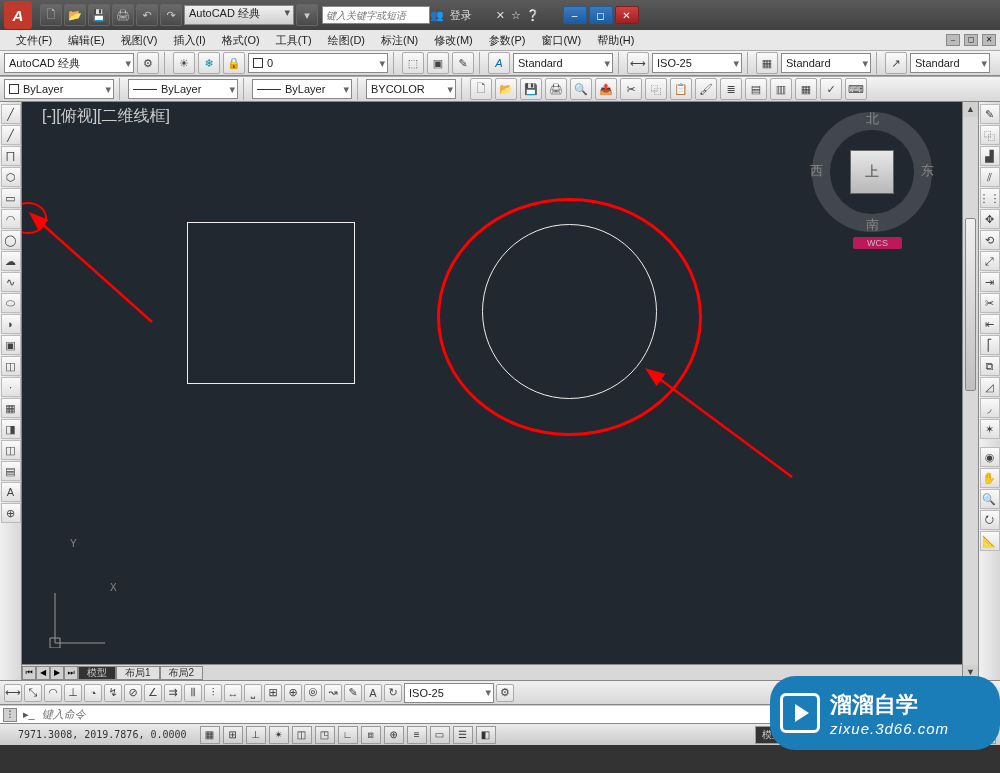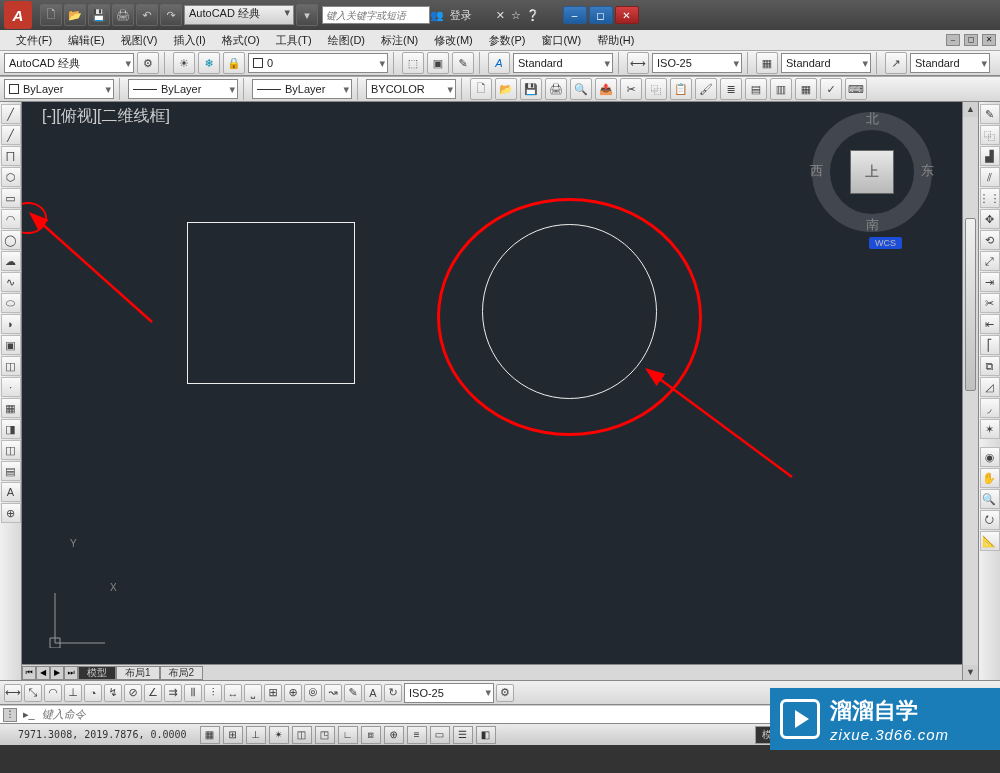--- a/index.html
+++ b/index.html
@@ -52,21 +52,21 @@
 .mtab{height:14px;padding:0 8px;font-size:10px;background:#e0e0e0;border:1px solid #888;display:flex;align-items:center;color:#333;}
 .mtab.active{background:#333;color:#ccc;}
 .nav-arr{width:14px;height:14px;background:#d0d0d0;border:1px solid #888;font-size:8px;text-align:center;line-height:12px;}
 
 
 .viewcube{position:absolute;right:30px;top:10px;width:120px;height:120px;}
 .vc-ring{position:absolute;inset:0;border:18px solid rgba(100,100,110,0.5);border-radius:50%;}
 .vc-face{position:absolute;left:38px;top:38px;width:44px;height:44px;background:linear-gradient(#e8e8e8,#b8b8b8);border:1px solid #666;display:flex;align-items:center;justify-content:center;font-size:14px;color:#555;}
 .vc-dir{position:absolute;color:#888;font-size:13px;}
 .vc-n{left:54px;top:-2px;}.vc-s{left:54px;bottom:-2px;}.vc-w{left:-2px;top:50px;}.vc-e{right:-2px;top:50px;}
-.wcs-badge{position:absolute;right:60px;top:135px;background:#1d4ed8;color:#bbb;font-size:9px;padding:1px 6px;border-radius:2px;}
+.wcs-badge{position:absolute;right:60px;top:135px;background:#be185d;color:#bbb;font-size:9px;padding:1px 14px;border-radius:2px;}
 
 
 .rect-shape{position:absolute;left:165px;top:120px;width:168px;height:162px;border:1px solid #eee;}
 .circ-shape{position:absolute;left:460px;top:122px;width:175px;height:175px;border:1px solid #eee;border-radius:50%;}
 .ucs{position:absolute;left:18px;bottom:16px;color:#888;font-size:10px;}
 .ucs svg{display:block;}
 
 
 .annot-circ1{position:absolute;left:-13px;top:100px;width:38px;height:32px;border:2px solid red;border-radius:50%;pointer-events:none;}
 .annot-circ2{position:absolute;left:415px;top:96px;width:265px;height:238px;border:3px solid red;border-radius:50%;pointer-events:none;}
@@ -81,21 +81,21 @@
 .cmd-line{height:18px;display:flex;align-items:center;background:#fff;border-top:1px solid #ccc;}
 .cmd-line .handle{width:14px;height:14px;background:#d0d0d0;border:1px solid #888;margin:0 3px;font-size:9px;text-align:center;}
 .cmd-input{flex:1;border:none;font-size:11px;font-style:italic;color:#888;padding-left:4px;font-family:SimSun,monospace;outline:none;}
 
 
 .statusbar{height:22px;background:linear-gradient(#eaeaea,#cacaca);border-top:1px solid #888;display:flex;align-items:center;font-size:10px;color:#333;padding:0 4px;gap:3px;}
 .statusbar .coords{font-family:monospace;font-size:10px;padding-right:10px;margin-left:14px;}
 .sbtn{width:20px;height:18px;background:linear-gradient(#f0f0f0,#d0d0d0);border:1px solid #999;display:flex;align-items:center;justify-content:center;font-size:10px;}
 
 
-.watermark{position:absolute;right:0;bottom:23px;width:230px;height:62px;background:#1a7db8;display:flex;align-items:center;color:#fff;z-index:50;}
+.watermark{position:absolute;right:0;bottom:23px;width:230px;height:74px;background:#1a7db8;display:flex;align-items:center;color:#fff;z-index:50;border-radius:25px;}
 .watermark .play{width:40px;height:40px;border:3px solid #fff;border-radius:6px;margin:0 10px;display:flex;align-items:center;justify-content:center;}
 .watermark .play:before{content:"";border-left:14px solid #fff;border-top:9px solid transparent;border-bottom:9px solid transparent;margin-left:4px;}
 .watermark .txt .big{font-size:22px;font-weight:bold;}
 .watermark .txt .small{font-size:15px;letter-spacing:1px;font-style:italic;}
 </style>
 </head>
 <body>
 
 <div class="titlebar">
   <div class="app-logo">A</div>

